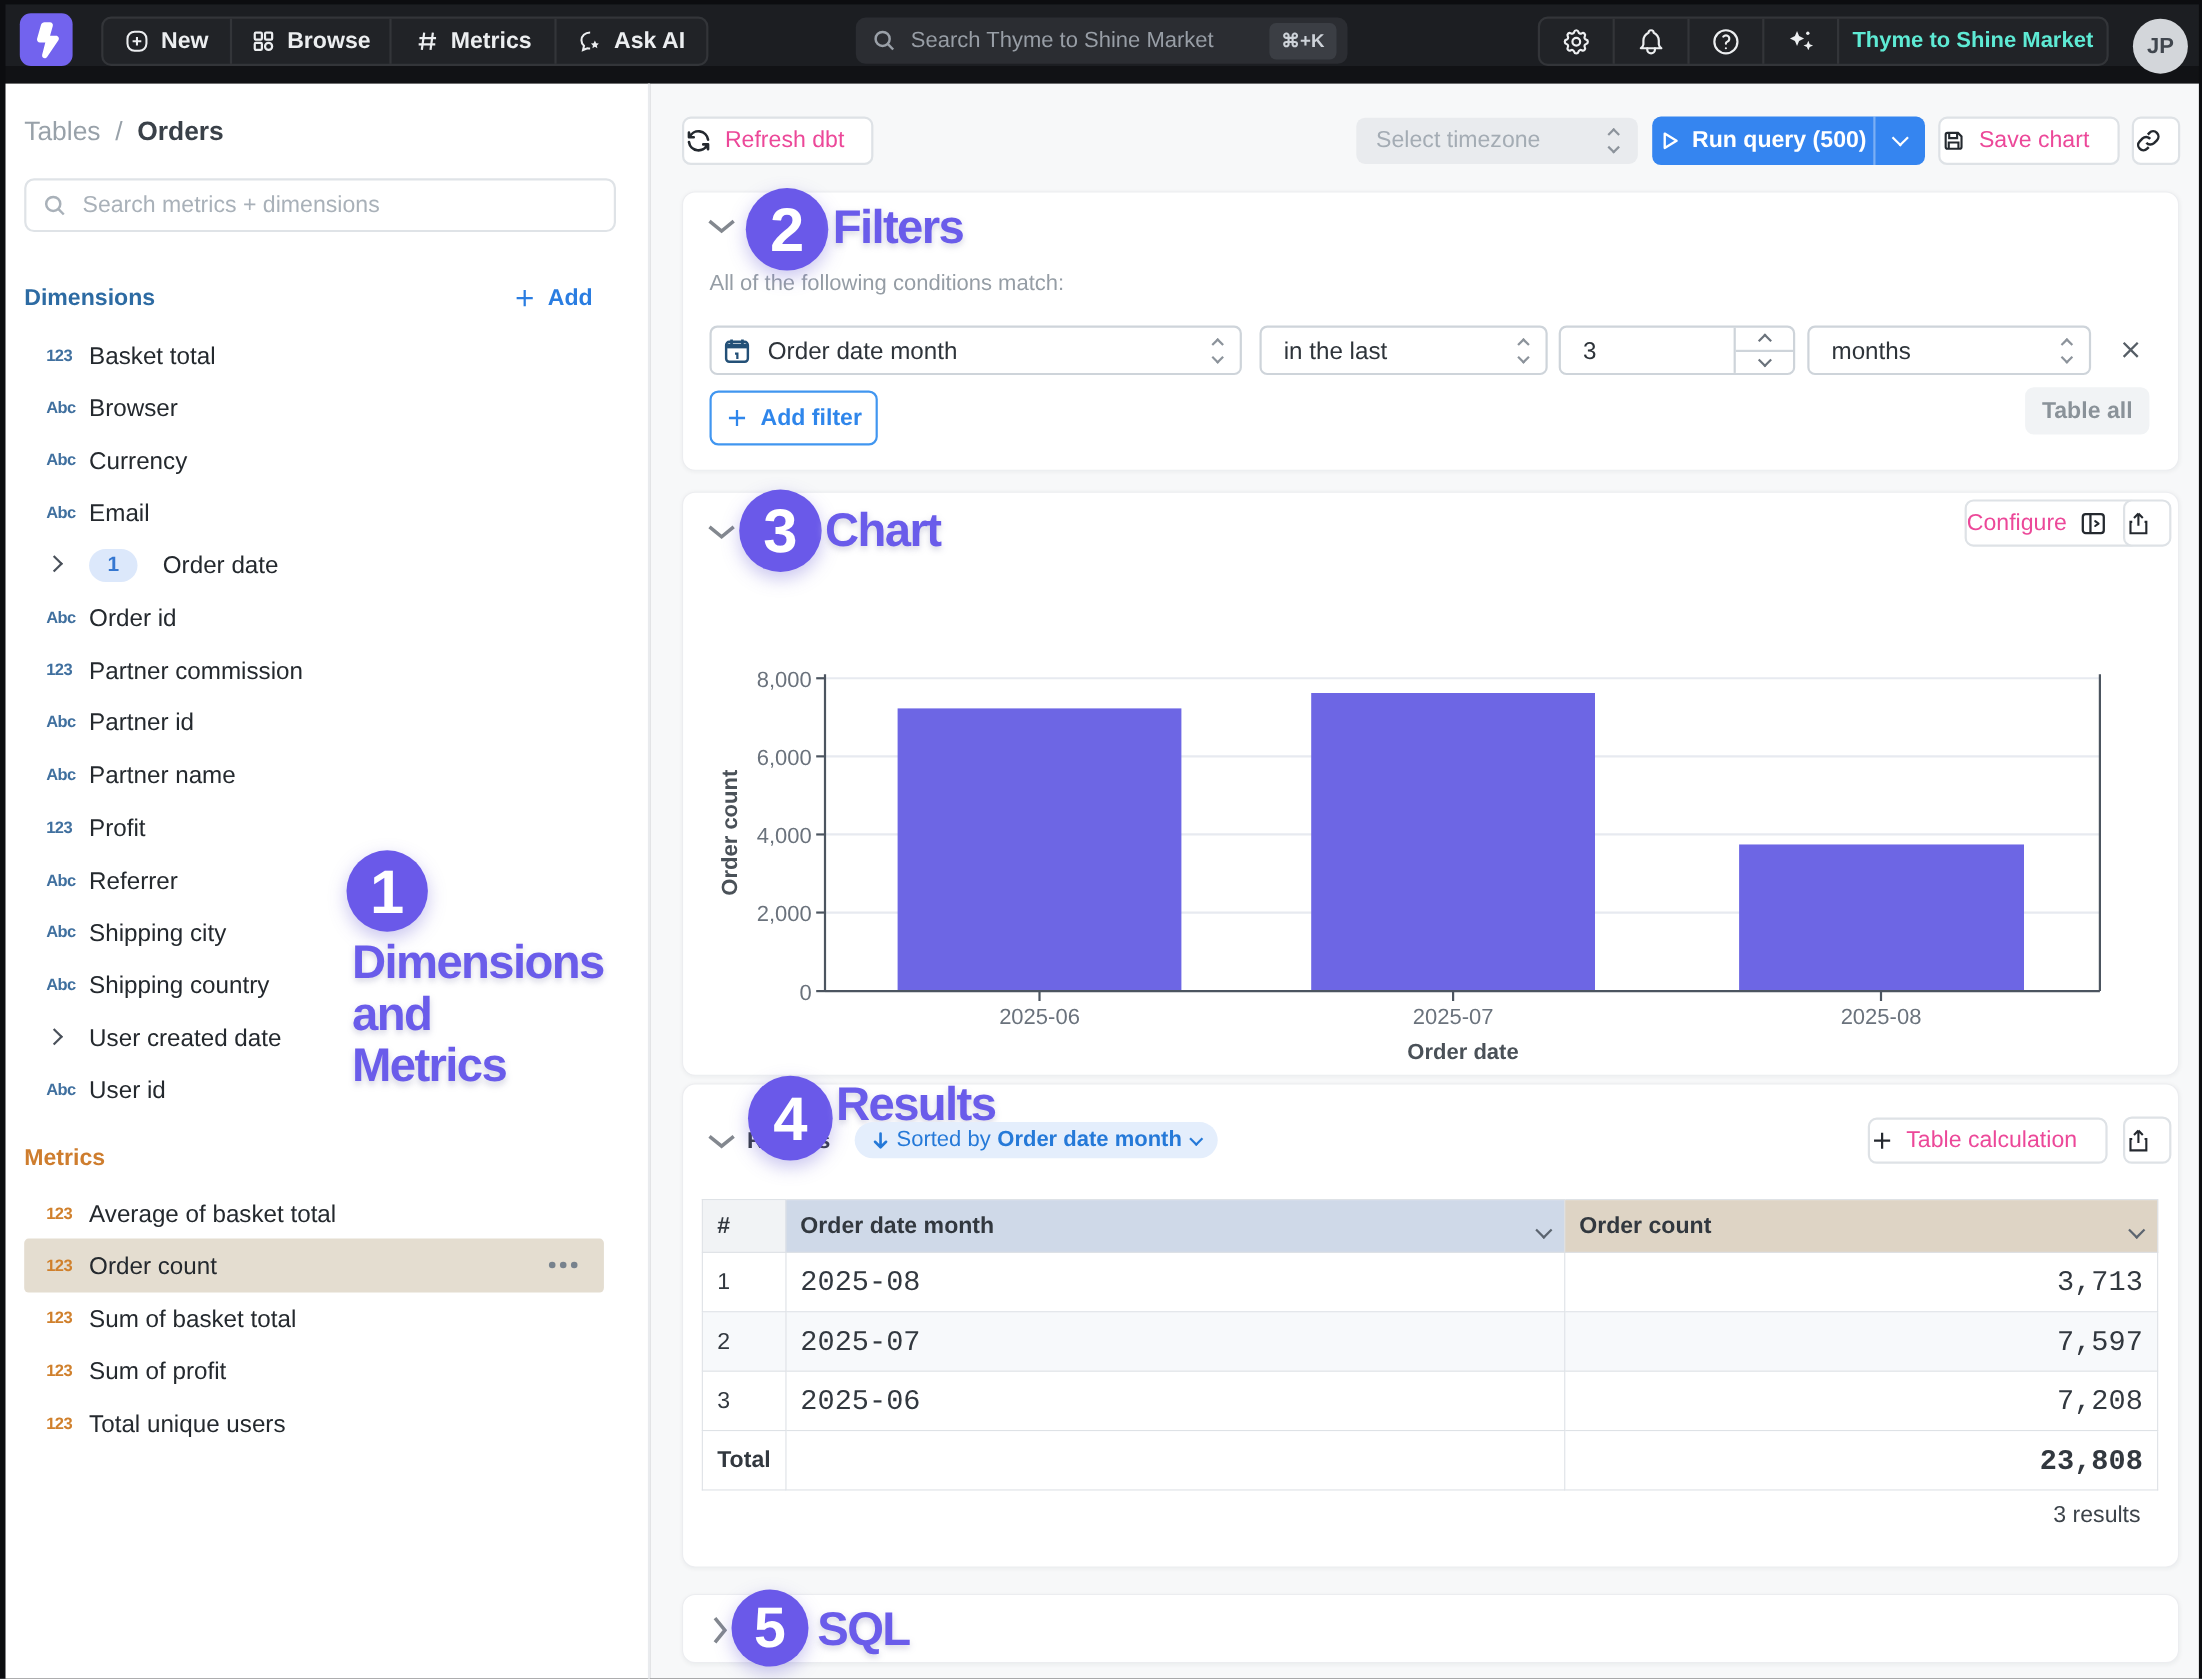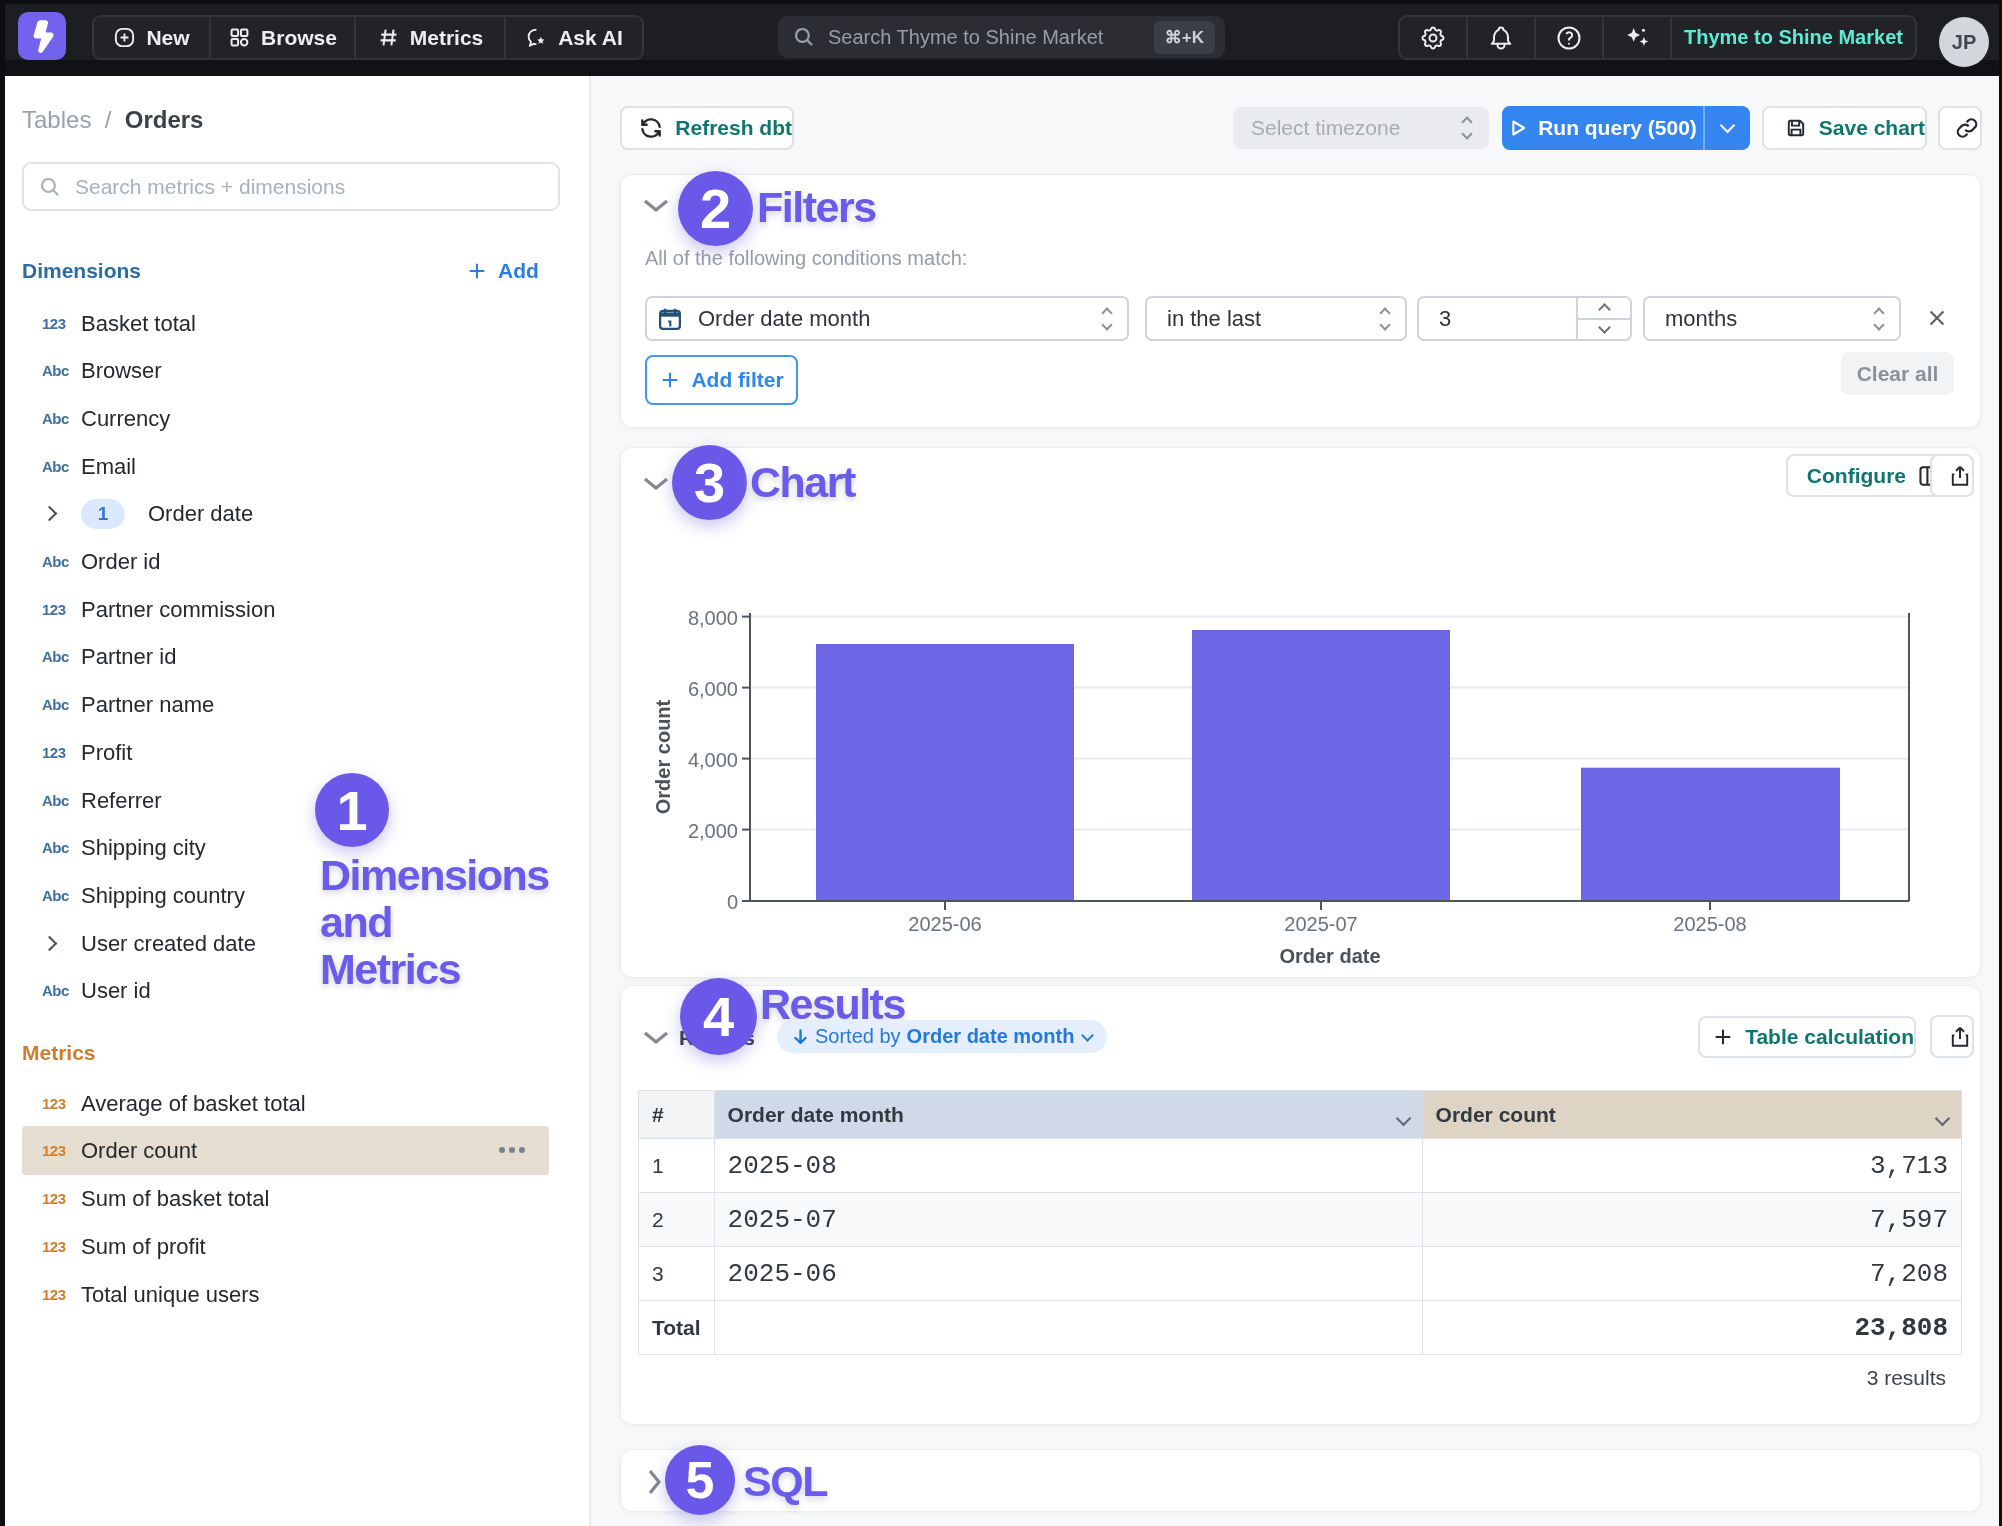--- a/index.html
+++ b/index.html
@@ -30,21 +30,21 @@
   .srow { position:absolute; left:22px; width:527px; height:47px; display:flex; align-items:center; }
   .ficon { width:59px; flex:0 0 auto; font-weight:700; font-size:15px; letter-spacing:-0.5px; color:#40709f; padding-left:20px; }
   .srow .lbl { font-size:22px; color:#24292e; white-space:nowrap; }
   .chev-r { width:59px; flex:0 0 auto; padding-left:22px; }
   .badge1 { background:#dce8fb; color:#3577d1; font-size:19px; font-weight:700; border-radius:15px; width:44px; height:30px; display:flex; align-items:center; justify-content:center; margin-right:23px; }
   #hl-row { position:absolute; left:22px; top:1126px; width:527px; height:49px; background:#e4ddd0; border-radius:4px; }
   #hl-dots { position:absolute; left:499px; top:1147px; display:flex; gap:4px; }
   #hl-dots i { width:6px; height:6px; border-radius:50%; background:#77828d; }
   
   .card { position:absolute; left:620px; width:1361px; background:#fff; border:1px solid #ecedf0; border-radius:12px; box-shadow:0 1px 4px rgba(20,30,40,0.05); }
-  .btn { display:flex; align-items:center; justify-content:flex-end; gap:11px; background:#fff; border:2px solid #dee2e6; border-radius:8px; font-size:21px; font-weight:700; color:#0f766e; white-space:nowrap; }
+  .btn { display:flex; align-items:center; justify-content:flex-start; gap:11px; background:#fff; border:2px solid #dee2e6; border-radius:8px; font-size:21px; font-weight:400; color:#ec4899; white-space:nowrap; }
   .chevdown { display:inline-block; width:14px; height:14px; border-right:2.5px solid #49505a; border-bottom:2.5px solid #49505a; transform:rotate(45deg); }
   .chevright { display:inline-block; width:12px; height:12px; border-right:2.5px solid #49505a; border-bottom:2.5px solid #49505a; transform:rotate(-45deg); }
   .updown { display:flex; flex-direction:column; gap:4px; align-items:center; }
   .updown .u { width:8px; height:8px; border-left:2.2px solid #8c939b; border-top:2.2px solid #8c939b; transform:rotate(45deg); }
   .updown .d { width:8px; height:8px; border-right:2.2px solid #8c939b; border-bottom:2.2px solid #8c939b; transform:rotate(45deg); }
   .select { position:absolute; top:296px; height:45px; background:#fff; border:2px solid #ced4da; border-radius:7px; display:flex; align-items:center; font-size:22px; color:#2e343a; }
   
   .anncircle { position:absolute; border-radius:50%; background:#6a59e9; color:#fff; font-weight:700; display:flex; align-items:center; justify-content:center; z-index:40; box-shadow:0 6px 16px rgba(100,90,210,0.35); }
   .annlabel { position:absolute; color:#6a5cea; font-weight:700; z-index:40; white-space:nowrap; letter-spacing:-1.5px; text-shadow:0 3px 6px rgba(130,130,170,0.35), 0 0 10px rgba(255,255,255,0.85); }
   
@@ -313,21 +313,21 @@
     </span>
 </div>
 <svg style="position:absolute; left:1925px; top:306px;" width="24" height="24" viewBox="0 0 30 30" stroke="#565e66" stroke-width="2.6">
     <path d="M7 7l16 16M23 7L7 23"></path>
   </svg>
 <div style="position:absolute; left:645px; top:355px; width:153px; height:50px; border:2px solid #4196f0; border-radius:8px; display:flex; align-items:center; justify-content:center; gap:10px; color:#2f86eb; font-size:21px; font-weight:700; background:#fff; white-space:nowrap;">
   <svg width="22" height="22" viewBox="0 0 30 30" fill="none" stroke="#2f86eb" stroke-width="2.8">
       <path d="M15 5v20M5 15h20"></path>
     </svg>
   Add filter</div>
-<div style="position:absolute; left:1841px; top:352px; width:113px; height:43px; background:#f1f3f5; border-radius:8px; display:flex; align-items:center; justify-content:center; color:#8a9299; font-size:21px; font-weight:700;">Clear all</div>
+<div style="position:absolute; left:1841px; top:352px; width:113px; height:43px; background:#f1f3f5; border-radius:8px; display:flex; align-items:center; justify-content:center; color:#8a9299; font-size:21px; font-weight:700;">Table all</div>
 
 <div class="card" style="top:447px; height:531px;"></div>
 <svg style="position:absolute; left:642px; top:475px;" width="28" height="17" viewBox="0 0 28 17" fill="none">
     <path d="M3 4l11 9 11-9" stroke="#83888f" stroke-width="3.2"></path>
   </svg>
 <div class="btn" style="position:absolute; left:1758px; top:454px; width:159px; height:43px;margin-left:28px;">Configure
   <svg width="26" height="26" viewBox="0 0 30 30" fill="none" stroke="#24292f" stroke-width="2.4">
       <rect x="4" y="5" width="22" height="20" rx="3"></rect>
       <path d="M12 5v20"></path>
       <path d="M17 12.5l3.5 2.5-3.5 2.5" stroke-width="2.2" stroke-linejoin="round" stroke-linecap="round"></path>

